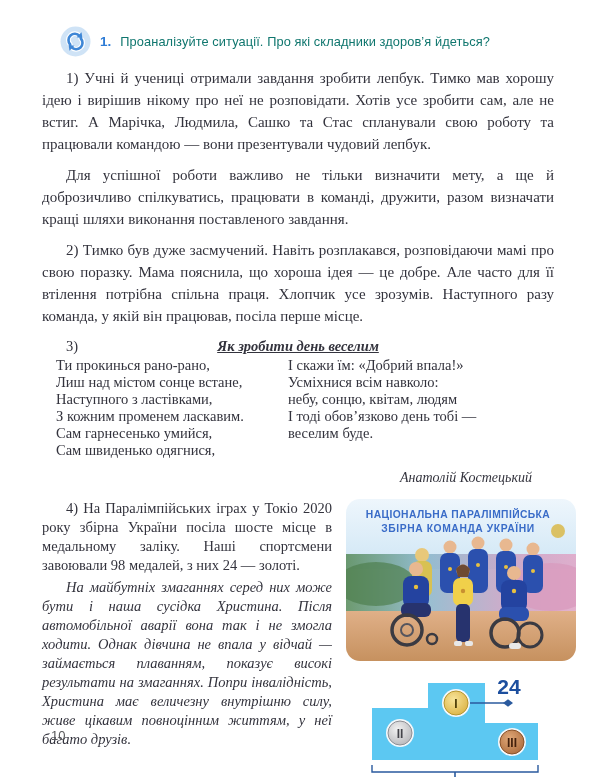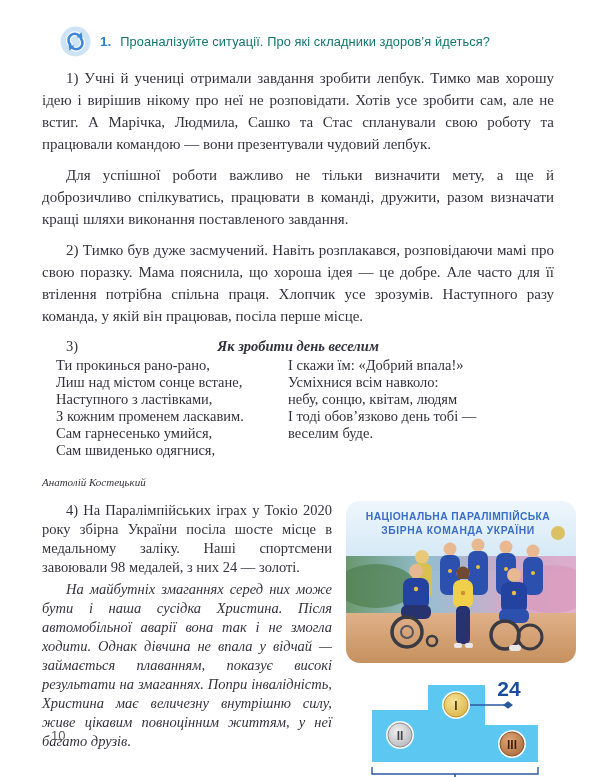--- a/index.html
+++ b/index.html
@@ -23,26 +23,26 @@
   .para {
     width:512px; font-size:15px; line-height:22px;
     text-align:justify; text-indent:24px; margin:0;
   }
   .gap8 { margin-top:9px; }
 
   
   .poem { margin-top:11px; width:512px; }
   .poem-head { position:relative; height:18px; }
   .poem-num { position:absolute; left:24px; top:0; font-size:14.5px; }
-  .poem-title { display:block; text-align:center; font-style:italic; font-weight:bold; font-size:14.5px; }
+  .poem-title { display:block; text-align:center; font-style:italic; font-weight:bold; font-size:14.5px;text-decoration:underline; }
   .poem-cols { display:flex; margin-top:1px; }
   .poem-col { font-size:14.5px; line-height:17px; }
   .poem-col.left { width:232px; margin-left:14px; }
   .poem-col.right { flex:1; }
-  .poem-author { padding-right:22px; font-style:italic; font-size:11px; margin-top:17px; }
+  .poem-author { text-align:right; padding-right:22px; font-style:italic; font-size:14px; margin-top:11px; }
 
   
   .sec4 { display:flex; margin-top:13px; }
   .sec4-text { width:290px; }
   .sec4-text .para4 {
     width:290px; font-size:14.5px; line-height:19px;
     text-align:justify; text-indent:24px; margin:0;
   }
   .sec4-text .gap4 { margin-top:3px;font-style:italic; }
   .sec4-fig { width:230px; margin-left:14px; }

